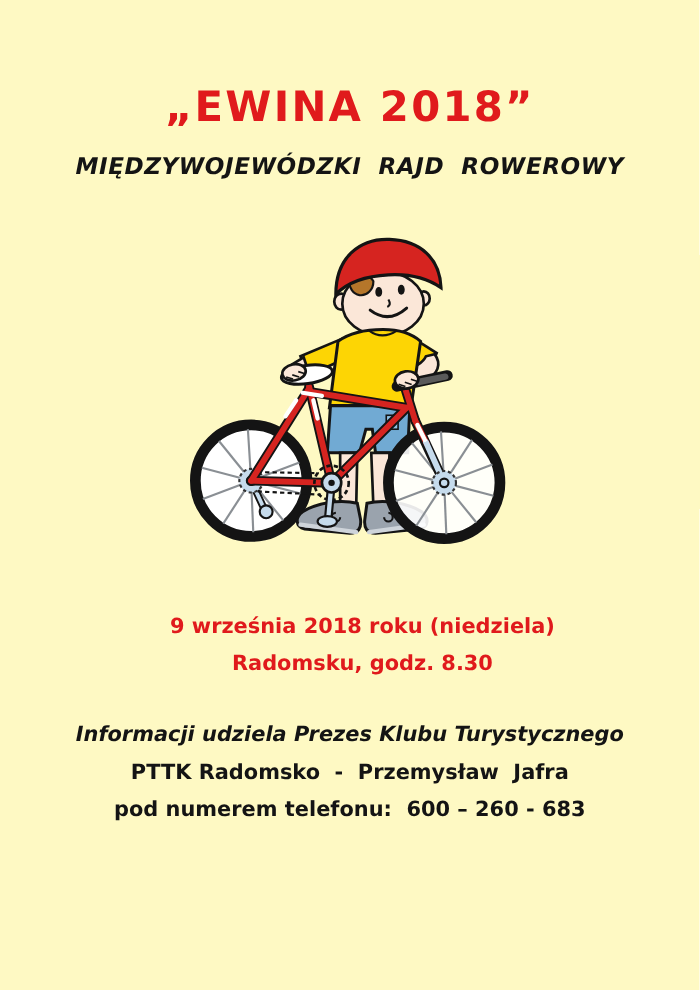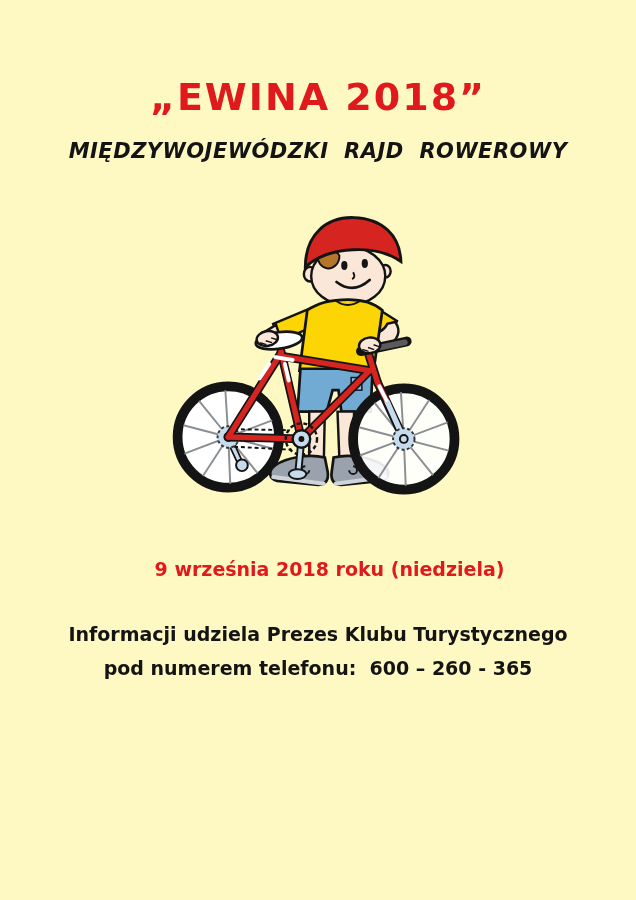--- a/index.html
+++ b/index.html
@@ -47,21 +47,21 @@
   .meeting-block{margin-top:9px;}
   .black-line{
     color:#141414;
     font-size:19px;
     line-height:25px;
     margin:8px 0 0 0;
     white-space:pre-wrap;
   }
   .contact-block{margin-top:40px;}
   .contact-block .black-line{margin-top:9px;}
-  .contact-block .black-line:first-child{margin-top:0;}
+  .contact-block .black-line:first-child{margin-top:0;font-style:italic;}
 </style>
 </head>
 <body>
 
 <div class="page">
 
   <h1 class="title">„EWINA 2018”</h1>
 
   <h2 class="subtitle">MIĘDZYWOJEWÓDZKI  RAJD  ROWEROWY</h2>
 
@@ -214,20 +214,22 @@
           <ellipse cx="213" cy="146" rx="11" ry="8" fill="#fbe7d8" stroke="#141414" stroke-width="2.5"></ellipse>
           <path d="M 205,149 l 6,3 M 211,148 l 6,3 M 217,146 l 6,3" stroke="#141414" stroke-width="1.5" fill="none"></path>
         </g>
       </g>
     </svg>
   </div>
 
   <p class="red-line date-line">9 września 2018 roku (niedziela)</p>
 
   <div class="meeting-block">
+    <p class="red-line">Radomsku, godz. 8.30</p>
   </div>
 
   <div class="contact-block">
     <p class="black-line">Informacji udziela Prezes Klubu Turystycznego</p>
-    <p class="black-line">pod numerem telefonu:  600 – 260 - 365</p>
+    <p class="black-line">PTTK Radomsko  -  Przemysław  Jafra</p>
+    <p class="black-line">pod numerem telefonu:  600 – 260 - 683</p>
   </div>
 
 </div>
 
 </body></html>

